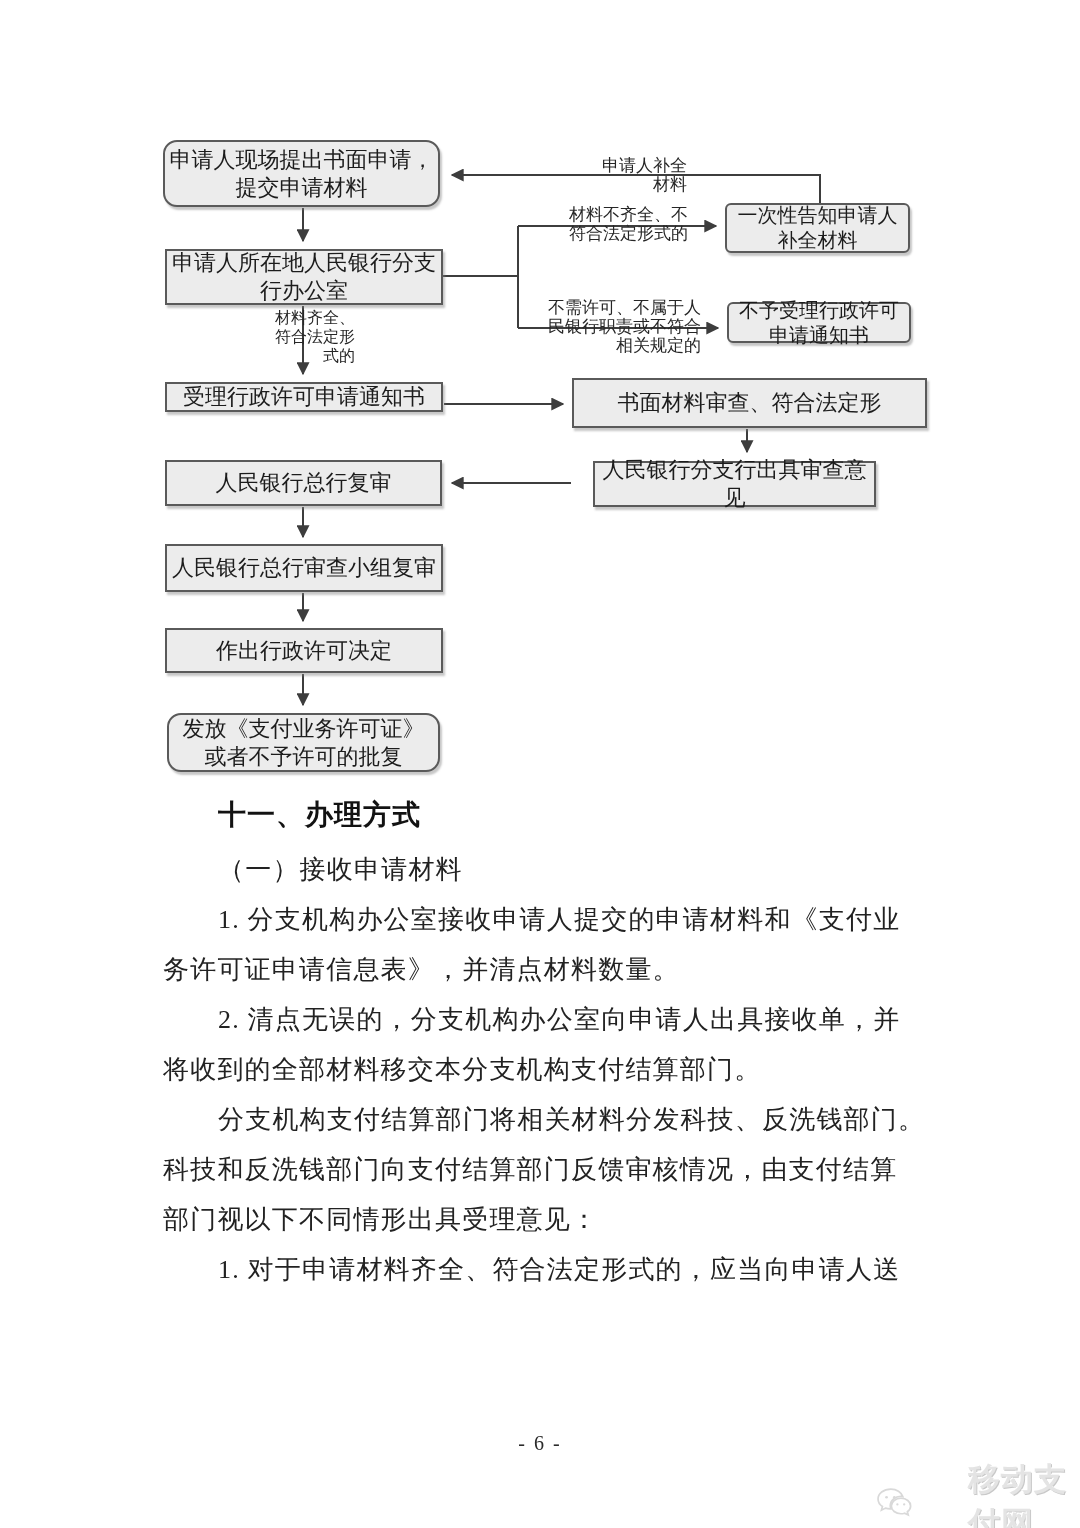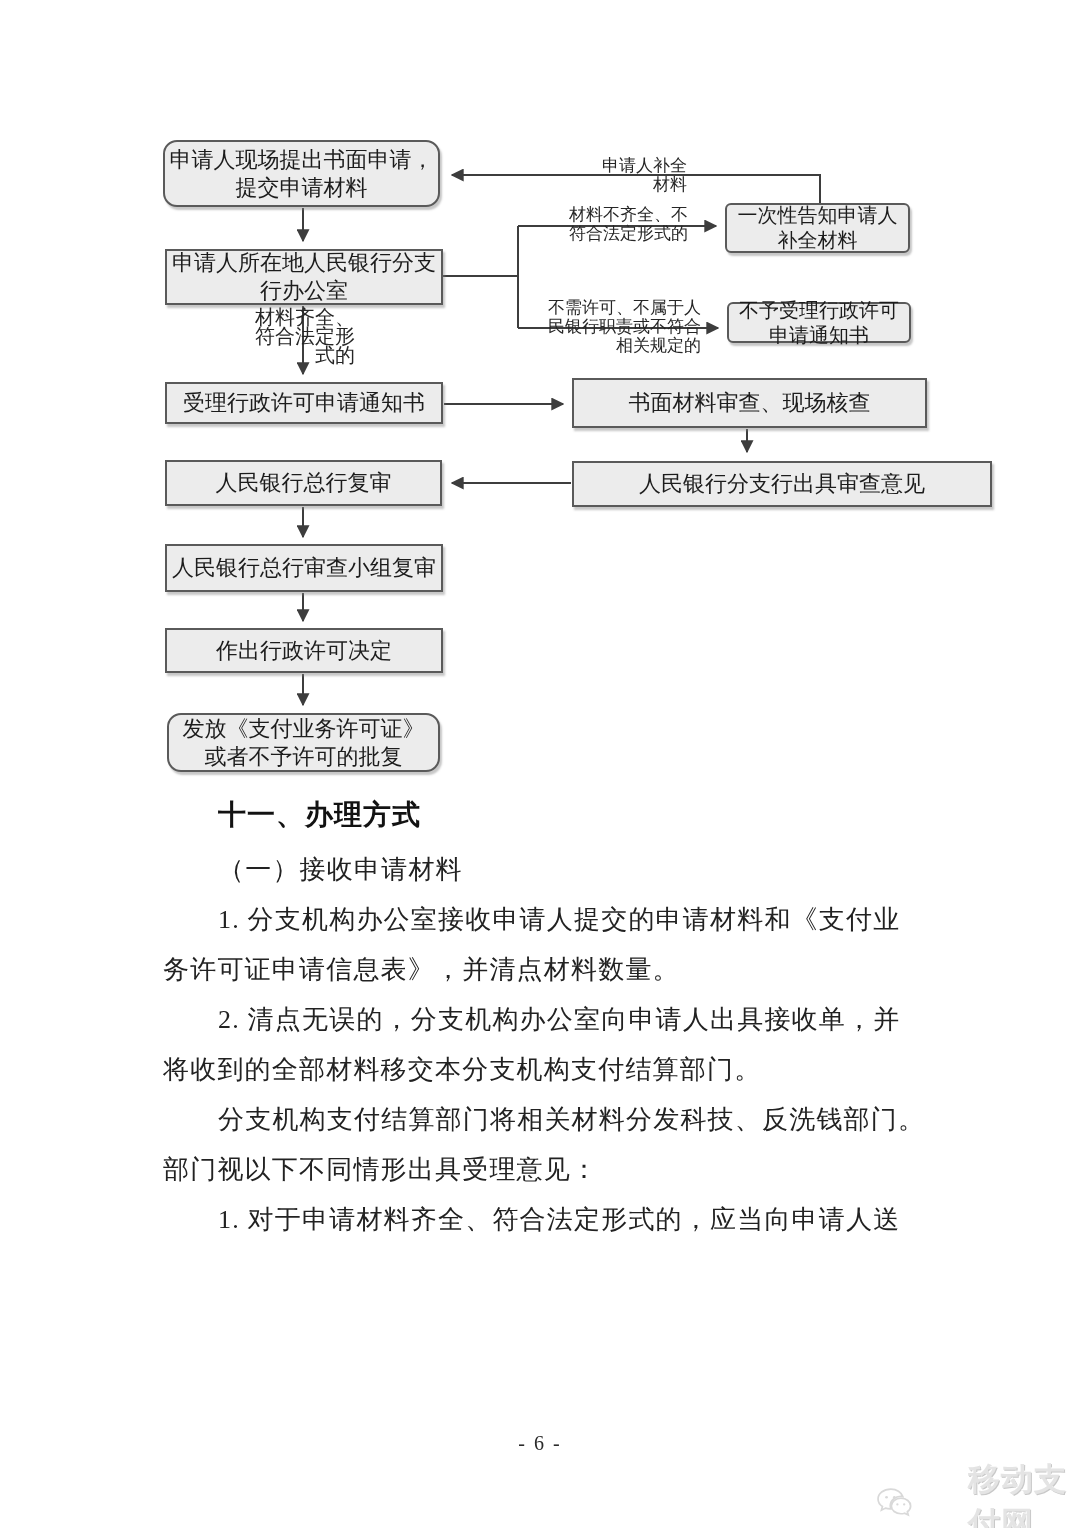--- a/index.html
+++ b/index.html
@@ -77,25 +77,25 @@
       <path d="M303,674 V705" marker-end="url(#arr)"></path>
     </g>
   </svg>
 
   <div class="box" style="left:165px;top:249px;width:278px;height:56px">申请人所在地人民银行分支
 行办公室</div>
 
   <div class="box rounded" style="left:163px;top:140px;width:277px;height:67px">申请人现场提出书面申请，
 提交申请材料</div>
 
-  <div class="box" style="left:165px;top:382px;width:278px;height:42px">受理行政许可申请通知书</div>
+  <div class="box" style="left:165px;top:382px;width:278px;height:30px">受理行政许可申请通知书</div>
 
-  <div class="box" style="left:572px;top:378px;width:355px;height:50px">书面材料审查、现场核查</div>
+  <div class="box" style="left:572px;top:378px;width:355px;height:50px">书面材料审查、符合法定形</div>
 
-  <div class="box" style="left:572px;top:461px;width:420px;height:46px">人民银行分支行出具审查意见</div>
+  <div class="box" style="left:593px;top:461px;width:283px;height:46px">人民银行分支行出具审查意见</div>
 
   <div class="box" style="left:165px;top:460px;width:277px;height:46px">人民银行总行复审</div>
 
   <div class="box" style="left:165px;top:544px;width:278px;height:48px">人民银行总行审查小组复审</div>
 
   <div class="box" style="left:165px;top:628px;width:278px;height:45px">作出行政许可决定</div>
 
   <div class="box rounded" style="left:167px;top:713px;width:273px;height:59px">发放《支付业务许可证》
 或者不予许可的批复</div>
 
@@ -104,38 +104,39 @@
 
   <div class="box small" style="left:727px;top:302px;width:184px;height:41px">不予受理行政许可
 申请通知书</div>
 
   <div class="lbl" style="left:557px;top:156px;width:130px">申请人补全
 材料</div>
 
   <div class="lbl" style="left:543px;top:205px;width:145px">材料不齐全、不
 符合法定形式的</div>
 
-  <div class="lbl threeline" style="left:250px;top:308px;width:105px;font-size:20px">材料齐全、
+  <div class="lbl threeline" style="left:250px;top:308px;width:105px;font-size:16px">材料齐全、
 符合法定形
 式的</div>
 
   <div class="lbl threeline" style="left:526px;top:298px;width:175px">不需许可、不属于人
 民银行职责或不符合
 相关规定的</div>
 </div>
 
 <h2 class="heading">十一、办理方式</h2>
 
 <div class="bodytext">
   <div class="line ind">（一）接收申请材料</div>
   <div class="line ind">1. 分支机构办公室接收申请人提交的申请材料和《支付业</div>
   <div class="line">务许可证申请信息表》，并清点材料数量。</div>
   <div class="line ind">2. 清点无误的，分支机构办公室向申请人出具接收单，并</div>
   <div class="line">将收到的全部材料移交本分支机构支付结算部门。</div>
   <div class="line ind">分支机构支付结算部门将相关材料分发科技、反洗钱部门。</div>
+  <div class="line">科技和反洗钱部门向支付结算部门反馈审核情况，由支付结算</div>
   <div class="line">部门视以下不同情形出具受理意见：</div>
   <div class="line ind">1. 对于申请材料齐全、符合法定形式的，应当向申请人送</div>
 </div>
 
 <div class="pagenum">- 6 -</div>
 
 <div class="watermark">
   <svg width="56" height="44" viewBox="0 0 56 44">
     <g fill="none" stroke="#d9d9d9" stroke-width="2.5">
       <path d="M22,3 C11,3 3,9.5 3,17.5 C3,22 5.5,26 9.5,28.5 L8,34 L14,31 C16.5,31.8 19.2,32.2 22,32 C21.4,30.6 21,29 21,27.4 C21,19.8 28,13.8 36.6,13.8 C37.6,13.8 38.6,13.9 39.5,14.1 C37.4,7.7 30.4,3 22,3 Z"></path>

